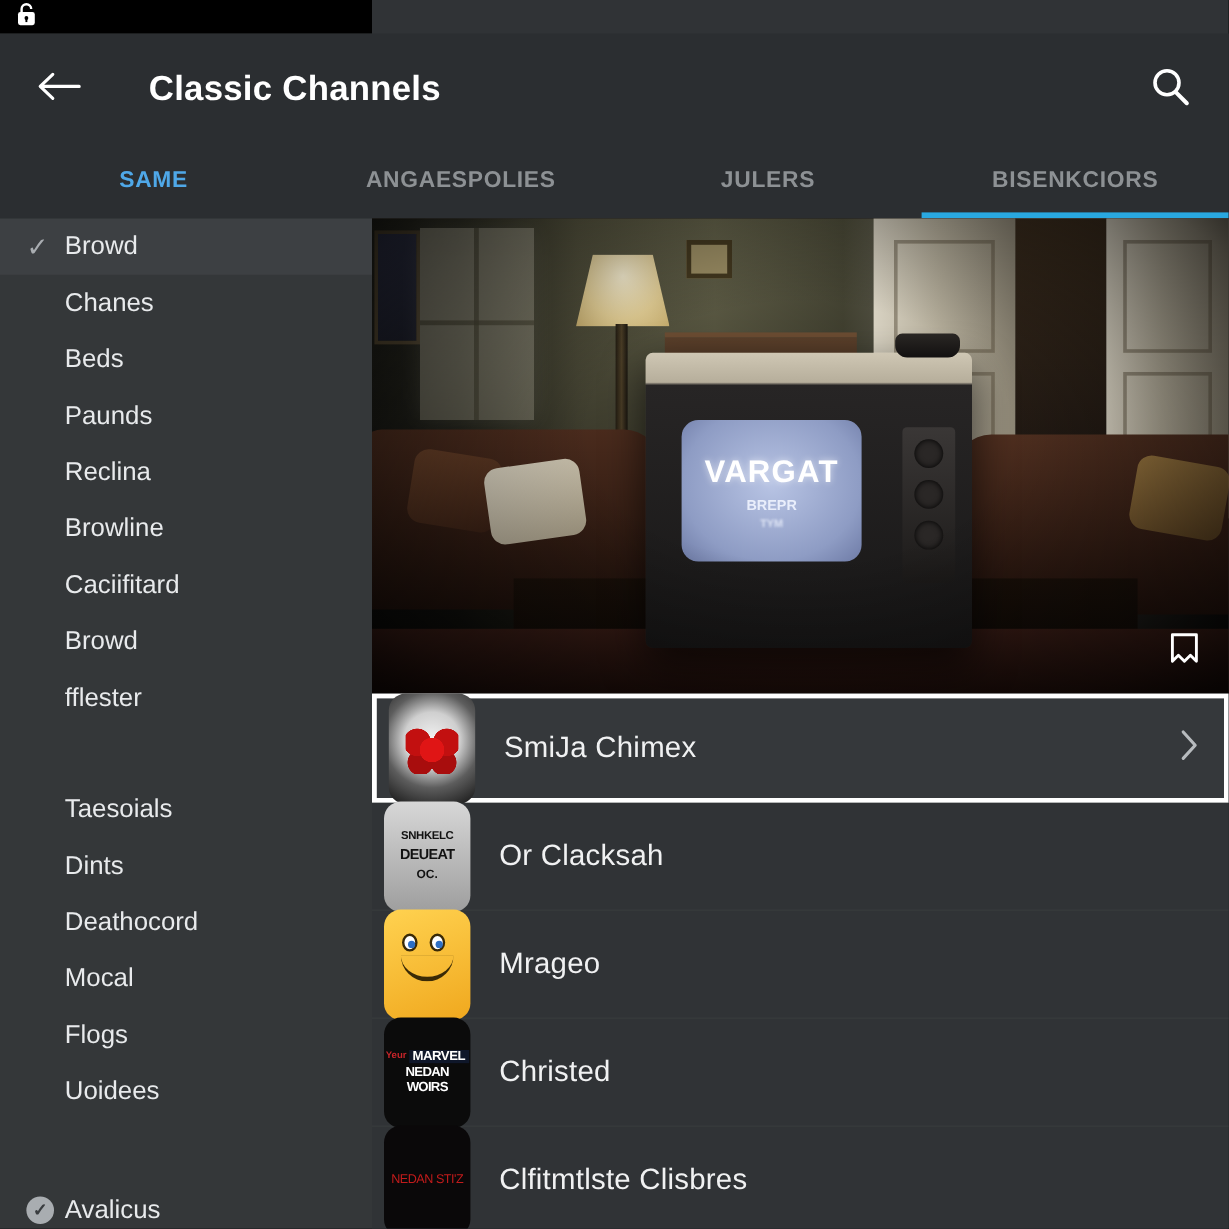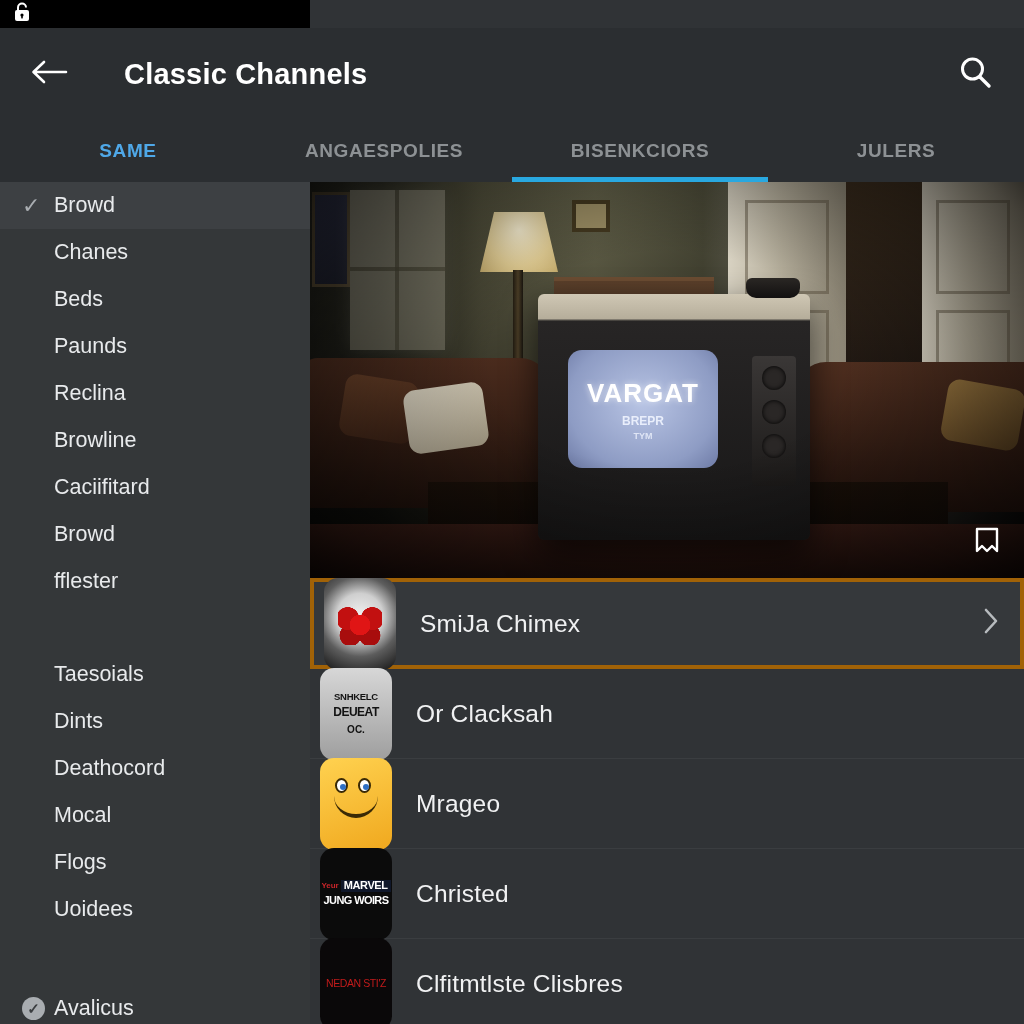--- a/index.html
+++ b/index.html
@@ -236,21 +236,21 @@
   
   .list { position:relative; width:714px; }
   .row {
     position:relative; height:90px;
     display:flex; align-items:center;
     padding-left:10px; padding-right:20px;
     border-bottom:1px solid #3a3d40;
     background:#303336;
   }
   .row.highlight {
-    border:4px solid #a16207;
+    border:4px solid #ffffff;
     background:#35383b;
     height:91px;
   }
   .thumb {
     width:72px; height:92px; border-radius:14px; flex:0 0 auto;
     overflow:hidden; position:relative;
     display:flex; align-items:center; justify-content:center;
     font-weight:bold; color:#fff; text-align:center; line-height:1.05;
   }
   .row .rlabel {
@@ -368,26 +368,26 @@
 
   <div class="tabs">
     <div class="tab accent">
       <span>SAME</span>
       <span class="bar"></span>
     </div>
     <div class="tab">
       <span>ANGAESPOLIES</span>
       <span class="bar"></span>
     </div>
+    <div class="tab">
+      <span>JULERS</span>
+      <span class="bar"></span>
+    </div>
     <div class="tab active">
       <span>BISENKCIORS</span>
-      <span class="bar"></span>
-    </div>
-    <div class="tab">
-      <span>JULERS</span>
       <span class="bar"></span>
     </div>
   </div>
 
   <div class="body">
 
     <div class="sidebar">
 
       <div class="side-item selected">
         <span class="chk">✓</span>
@@ -550,21 +550,21 @@
           </div>
           <div class="rlabel">Mrageo</div>
         </div>
 
         <div class="row">
           <div class="thumb th-marvel">
             <span class="m1">
               <span class="ys">Yeur</span>
               <span class="mv">MARVEL</span>
             </span>
-            <span class="m2">JUNG WOIRS</span>
+            <span class="m2">NEDAN WOIRS</span>
           </div>
           <div class="rlabel">Christed</div>
         </div>
 
         <div class="row">
           <div class="thumb th-dark">
             <span class="d1">NEDAN STI'Z</span>
           </div>
           <div class="rlabel">Clfitmtlste Clisbres</div>
         </div>

